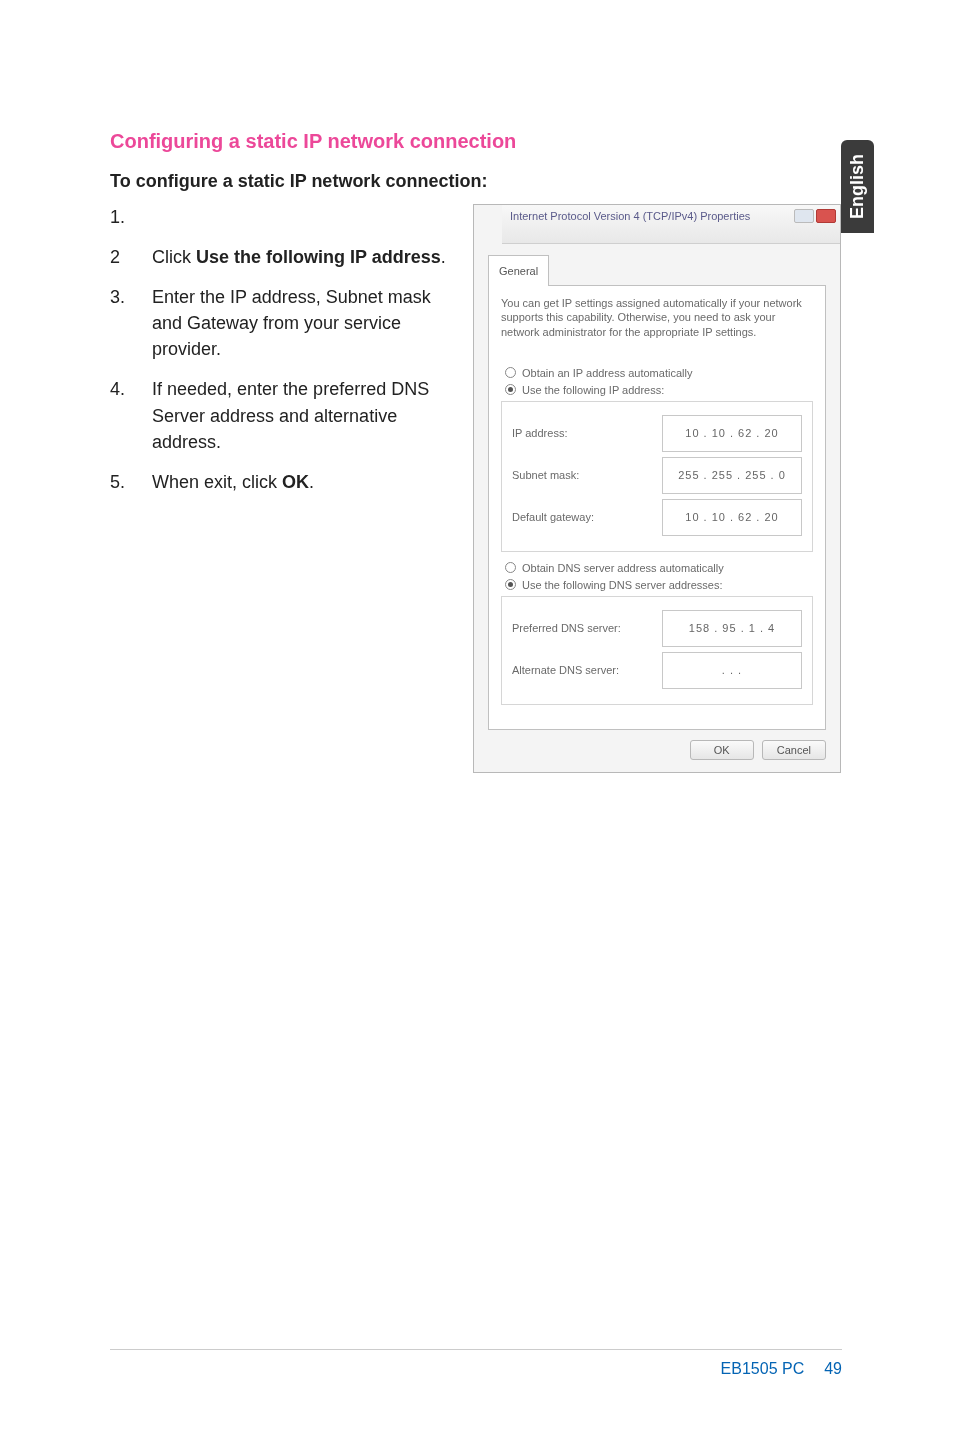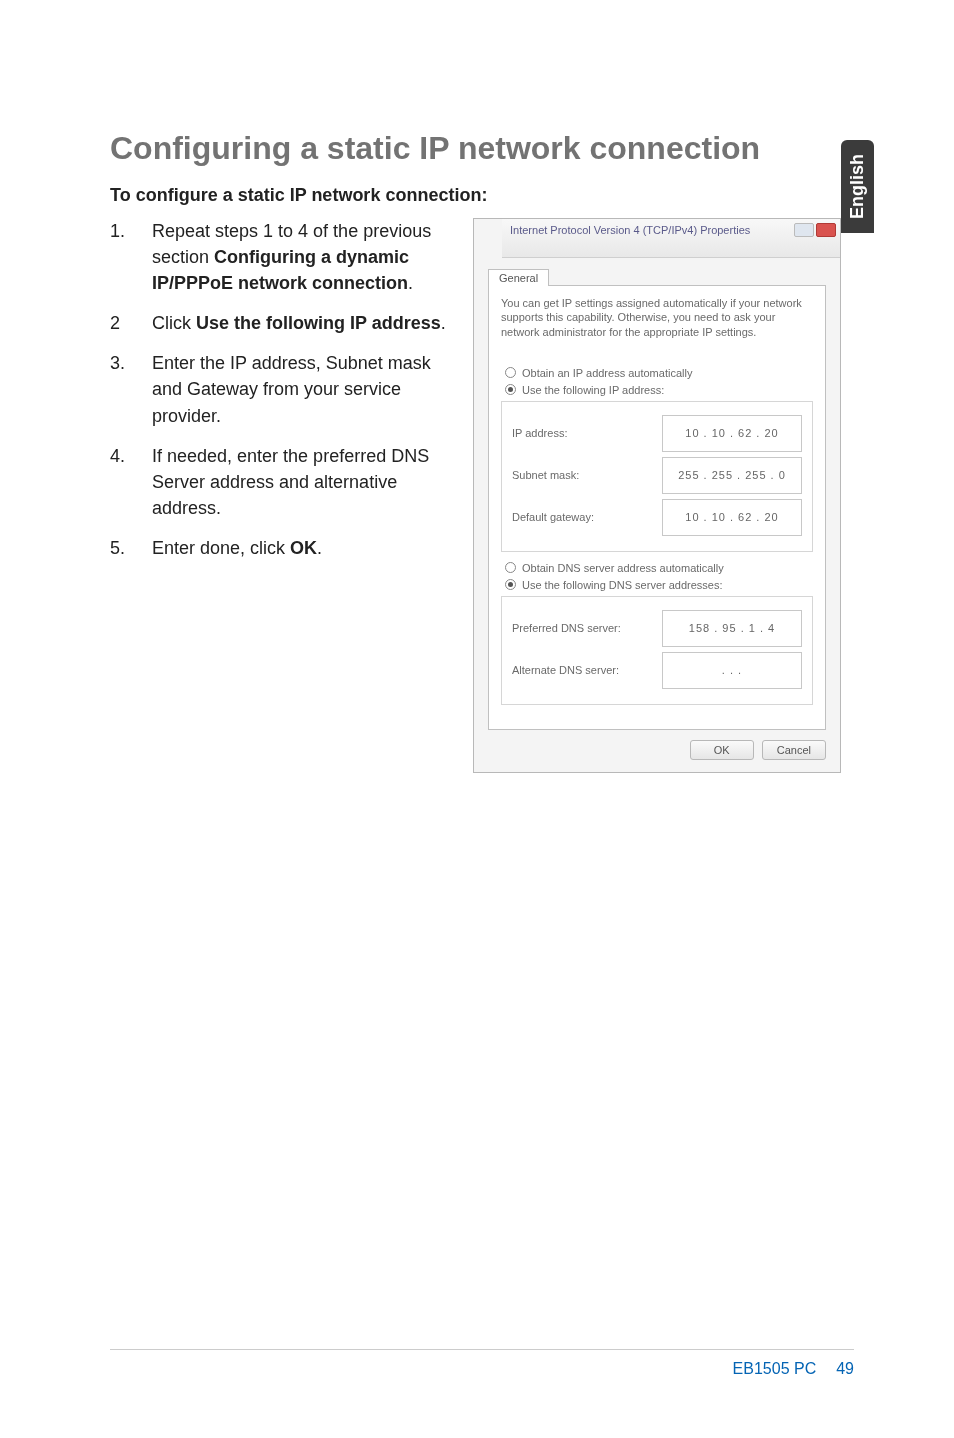--- a/index.html
+++ b/index.html
@@ -22,22 +22,22 @@
     background: #3b3b3b;
     color: #fff;
     writing-mode: vertical-rl;
     transform: rotate(180deg);
     padding: 14px 6px;
     font-weight: 700;
     font-size: 18px;
     border-radius: 0 0 6px 6px;
   }
   .section-title {
-    color: #737373;
-    font-size: 32px;
+    color: #ec4899;
+    font-size: 20px;
     font-weight: 700;
     margin-bottom: 18px;
   }
   .sub-title {
     font-size: 18px;
     font-weight: 700;
     margin-bottom: 12px;
   }
   .main-row {
     display: flex;
@@ -81,21 +81,21 @@
   .winbtns { display: flex; gap: 2px; }
   .winbtn { width: 20px; height: 14px; border: 1px solid #bbb; background: #eee; border-radius: 2px; }
   .winbtn.close { background: #d9534f; border-color: #b03a36; }
   .winbtn.help { background: #dfe6ef; }
   .dlg-body { padding: 10px 14px 0 14px; }
   .tab {
     display: inline-block;
     border: 1px solid #c0c0c0;
     border-bottom: none;
     background: #fff;
-    padding: 2px 10px;
+    padding: 9px 10px;
     font-size: 11px;
     position: relative;
     top: 1px;
     color: #555;
   }
   .panel {
     border: 1px solid #c0c0c0;
     background: #fff;
     padding: 10px 12px 14px 12px;
   }
@@ -142,21 +142,21 @@
     justify-content: flex-end;
     gap: 8px;
     padding: 10px 14px 12px 14px;
   }
   .dlg-footer .btn { min-width: 64px; text-align: center; }
 
   .page-footer {
     position: absolute;
     bottom: 60px;
     left: 110px;
-    right: 100px;
+    right: 112px;
     border-top: 1px solid #ccc;
     padding-top: 10px;
     display: flex;
     justify-content: flex-end;
     gap: 20px;
     font-size: 16px;
   }
   .pf-label { color: #0464b4; }
   .pf-num { color: #0464b4; }
 </style>
@@ -167,23 +167,20 @@
   <div class="lang-tab">English</div>
 
   <h2 class="section-title">Configuring a static IP network connection</h2>
   <div class="sub-title">To configure a static IP network connection:</div>
 
   <div class="main-row">
     <div class="instructions">
       <ol>
         <li>
           <span class="num">1.</span>
-          <span class="txt">
-            <span>Repeat steps 1 to 4 of the previous section </span><span class="bold">Configuring a dynamic IP/PPPoE network connection</span><span>.</span>
-          </span>
         </li>
         <li>
           <span class="num">2</span>
           <span class="txt">
             <span>Click </span><span class="bold">Use the following IP address</span><span>.</span>
           </span>
         </li>
         <li>
           <span class="num">3.</span>
           <span class="txt">
@@ -192,21 +189,21 @@
         </li>
         <li>
           <span class="num">4.</span>
           <span class="txt">
             <span>If needed, enter the preferred DNS Server address and alternative address.</span>
           </span>
         </li>
         <li>
           <span class="num">5.</span>
           <span class="txt">
-            <span>Enter done, click </span><span class="bold">OK</span><span>.</span>
+            <span>When exit, click </span><span class="bold">OK</span><span>.</span>
           </span>
         </li>
       </ol>
     </div>
 
     <div class="dialog">
       <div class="dlg-titlebar">
         <span class="dlg-title">Internet Protocol Version 4 (TCP/IPv4) Properties</span>
         <span class="winbtns">
           <span class="winbtn help"></span>

